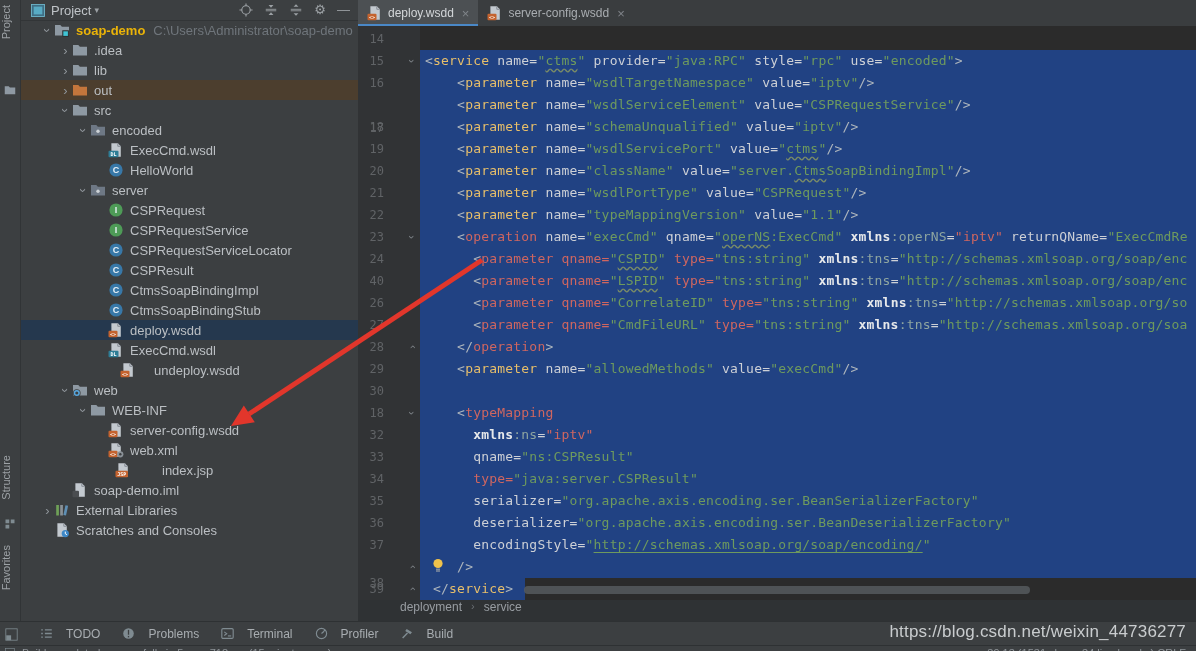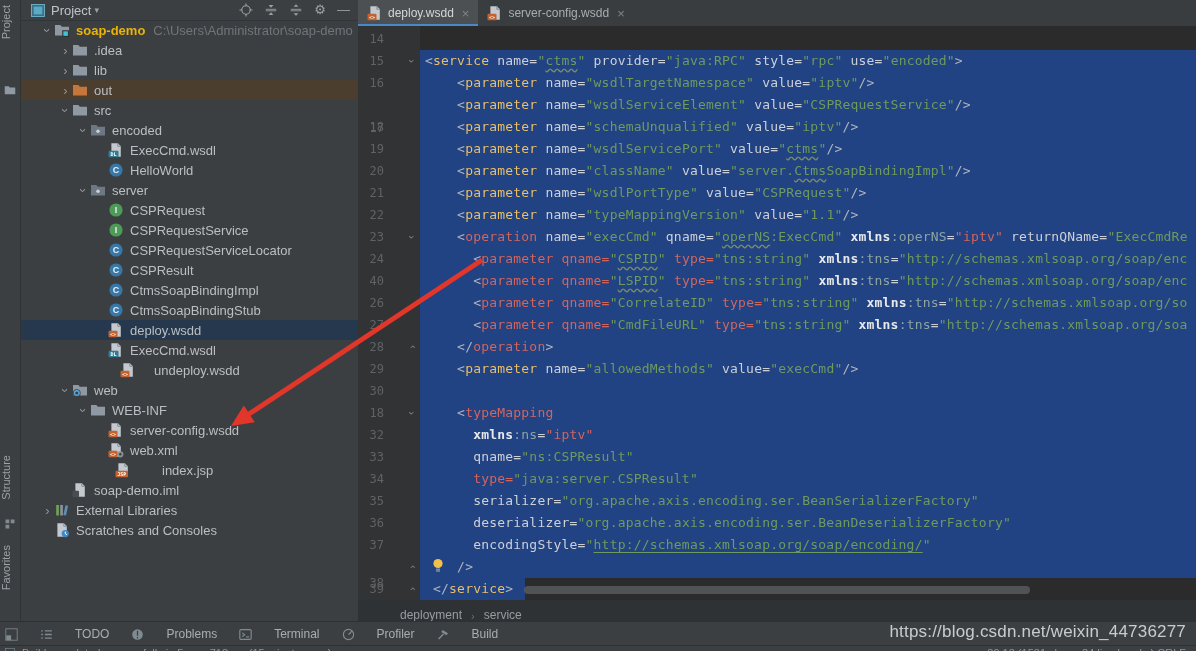--- a/index.html
+++ b/index.html
@@ -61,29 +61,29 @@
   .tk-a{color:#CDD0D6;} .tk-x{color:#E6E8EA;font-weight:bold;} .tk-n{color:#8EA5A0;}
   .tk-s{color:#6E9A5E;} .tk-sr{color:#CF6660;}
   .tk-sw{color:#6E9A5E;text-decoration-line:underline;text-decoration-style:wavy;
          text-decoration-color:#7A8C66;text-underline-offset:3px;}
   .tk-su{color:#6E9A5E;text-decoration:underline;text-underline-offset:3px;}
   #bulb{position:absolute;left:74px;top:532px;z-index:4;}
   #hscroll{position:absolute;left:166px;top:560px;width:506px;height:8px;border-radius:4px;
            background:#595E62;opacity:.8;z-index:5;cursor:pointer;}
 
   #breadcrumbs{position:absolute;left:0;top:600px;width:838px;height:22px;background:#2F3234;
-               display:flex;align-items:flex-end;padding-left:42px;box-sizing:border-box;gap:9px;}
+               display:flex;align-items:flex-start;padding-left:42px;box-sizing:border-box;gap:9px;}
   .crumb{color:#989DA2;font-size:12px;cursor:pointer;}
   .crumb-sep{color:#6B7075;font-size:11px;}
 
   
   #toolbar{left:0;top:621px;width:1196px;height:24px;background:#3C3F41;border-top:1px solid #2E3133;
            display:flex;align-items:center;}
   #tw-switcher{margin:0 0 0 5px;cursor:pointer;}
-  .tb-item{display:flex;align-items:center;gap:22px;margin-left:22px;cursor:pointer;}
+  .tb-item{display:flex;align-items:flex-start;gap:13px;margin-left:22px;cursor:pointer;}
   .tb-item .tb-label{color:#A8ADB1;font-size:12px;}
   #statusline{left:0;top:645px;width:1196px;height:6px;background:#3C3F41;border-top:1px solid #2E3133;
               overflow:hidden;}
   #status-left{position:absolute;left:22px;top:1px;color:#8F9499;font-size:11px;line-height:13px;white-space:nowrap;}
   #status-right{position:absolute;right:10px;top:1px;color:#8F9499;font-size:11px;line-height:13px;white-space:nowrap;}
   #status-ico{position:absolute;left:5px;top:2px;}
 
   
   #arrow-svg{left:0;top:0;z-index:40;pointer-events:none;}
   #watermark{right:10px;top:620px;height:24px;line-height:24px;z-index:50;color:#C9CCCE;

